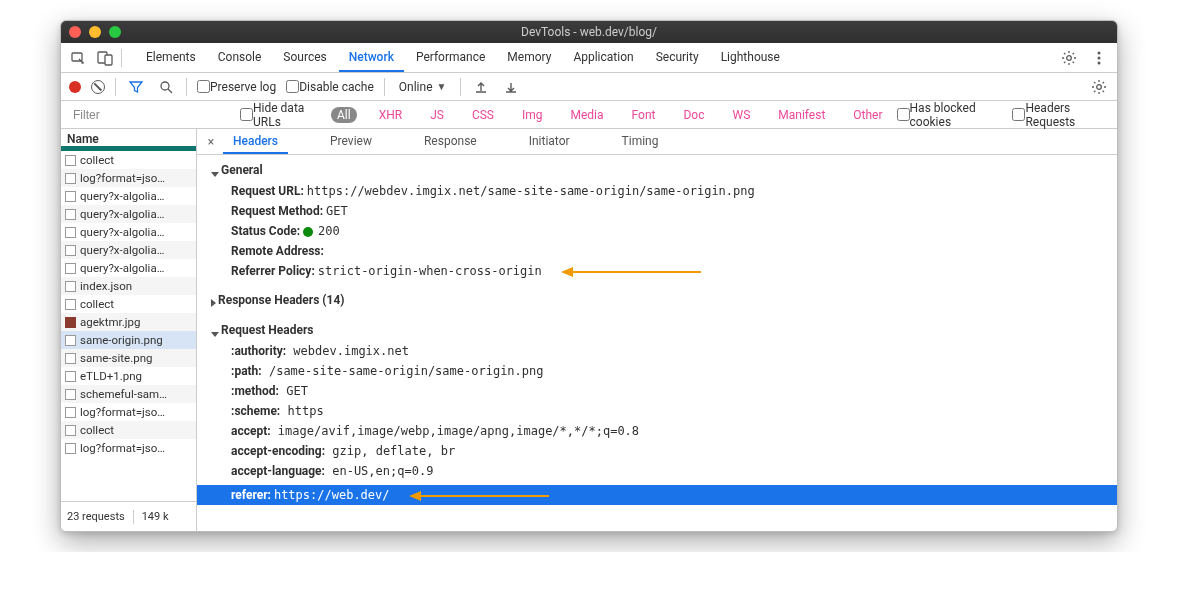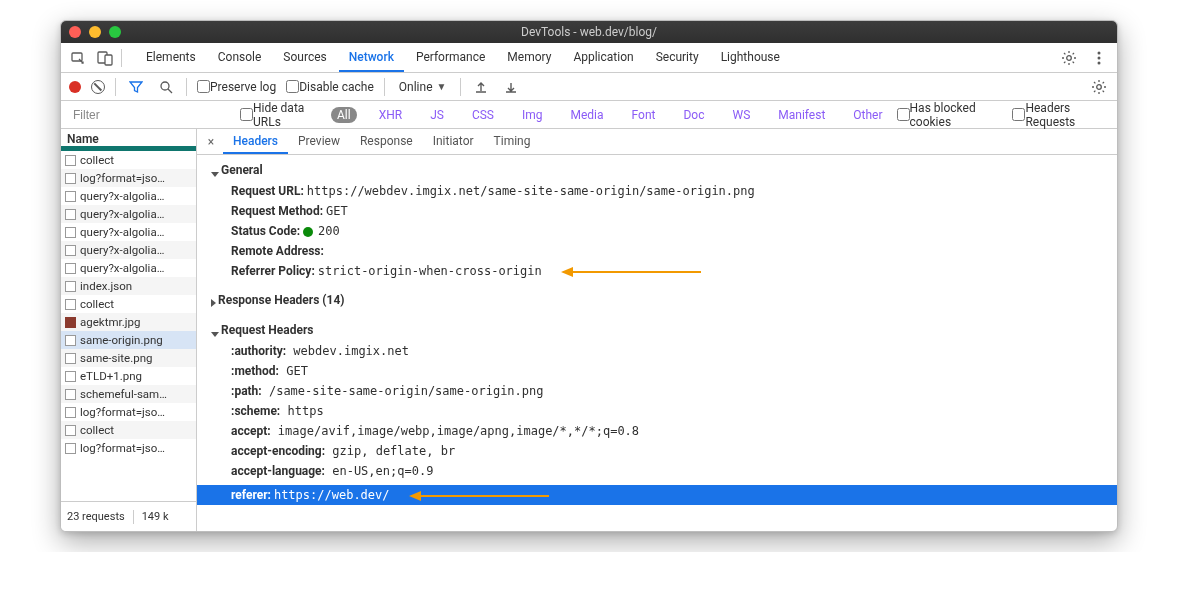--- a/index.html
+++ b/index.html
@@ -24,21 +24,21 @@
   .banish::after { content:""; position:absolute; left:1px; top:5px; width:10px; height:1.5px; background:#5a5a5a; transform:rotate(45deg); }
   .divider-v { width:1px; height:18px; background:#ccc; }
   .funnel { color:#1a73e8; }
   .chk { display:flex; align-items:center; color:#333; }
   .chk input { margin:0; }
   .select { display:flex; align-items:center; gap:4px; padding:0 4px; }
   .select .caret { font-size:10px; color:#555; }
   .toolbar3 { display:flex; align-items:center; height:28px; border-bottom:1px solid #ccc; padding:0 8px; gap:8px; }
   .filter-input { border:none; outline:none; font-size:12px; color:#333; padding:2px 4px; width:170px; }
   .filter-input::placeholder { color:#888; }
-  .pill { padding:1px 6px; border-radius:8px; cursor:pointer; font-size:12px; color:#8b5cf6; }
+  .pill { padding:1px 6px; border-radius:8px; cursor:pointer; font-size:12px; color:#ec4899; }
   .pill.active { background:#888; color:#fff; }
   .content { display:flex; height:402px; }
   .requests { width:136px; border-right:1px solid #ccc; display:flex; flex-direction:column; background:#fff; }
   .name-header { height:22px; border-bottom:5px solid #0f766e; padding:3px 6px; font-weight:600; font-size:12px; }
   .req-list { flex:1; overflow:hidden; }
   .req-item { display:flex; align-items:center; gap:4px; height:18px; padding:0 4px; font-size:11.5px; white-space:nowrap; overflow:hidden; text-overflow:ellipsis; }
   .req-item:nth-child(even){ background:#f5f5f5; }
   .req-item.selected { background:#d7e4f5; }
   .req-chk { width:11px; height:11px; border:1px solid #999; flex-shrink:0; background:#fff; }
   .req-img { width:11px; height:11px; background:#8b3a2e; flex-shrink:0; }
@@ -276,21 +276,21 @@
       <div class="footer">
         <span>23 requests</span>
         <span class="sep"></span>
         <span>149 k</span>
       </div>
     </div>
 
     <div class="detail">
       <div class="detail-tabs">
         <div class="close">×</div>
-        <div id="detail-tabs-inner" style="display:flex;">
+        <div id="detail-tabs-inner" style="display:flex;gap:32px;">
             <div class="dtab active">Headers</div>
             <div class="dtab">Preview</div>
             <div class="dtab">Response</div>
             <div class="dtab">Initiator</div>
             <div class="dtab">Timing</div>
           </div>
       </div>
       <div class="detail-body">
 
         <div class="section">
@@ -314,22 +314,22 @@
             </div>
         </div>
 
         <div class="section">
           <div class="section-title">
               <span class="tri down"></span> 
               <span>Request Headers</span>
             </div>
           <div id="reqhdr-rows">
               <div class="row"><b>:authority:</b><span class="val"> webdev.imgix.net</span></div>
+              <div class="row"><b>:path:</b><span class="val"> /same-site-same-origin/same-origin.png</span></div>
               <div class="row"><b>:method:</b><span class="val"> GET</span></div>
-              <div class="row"><b>:path:</b><span class="val"> /same-site-same-origin/same-origin.png</span></div>
               <div class="row"><b>:scheme:</b><span class="val"> https</span></div>
               <div class="row"><b>accept:</b><span class="val"> image/avif,image/webp,image/apng,image/*,*/*;q=0.8</span></div>
               <div class="row"><b>accept-encoding:</b><span class="val"> gzip, deflate, br</span></div>
               <div class="row"><b>accept-language:</b><span class="val"> en-US,en;q=0.9</span></div>
             </div>
         </div>
 
         <div class="highlight-row">
           <b>referer:</b> <span class="val">https://web.dev/</span>
           <span class="arrow-annot"><span class="head"></span><span class="line"></span></span>

